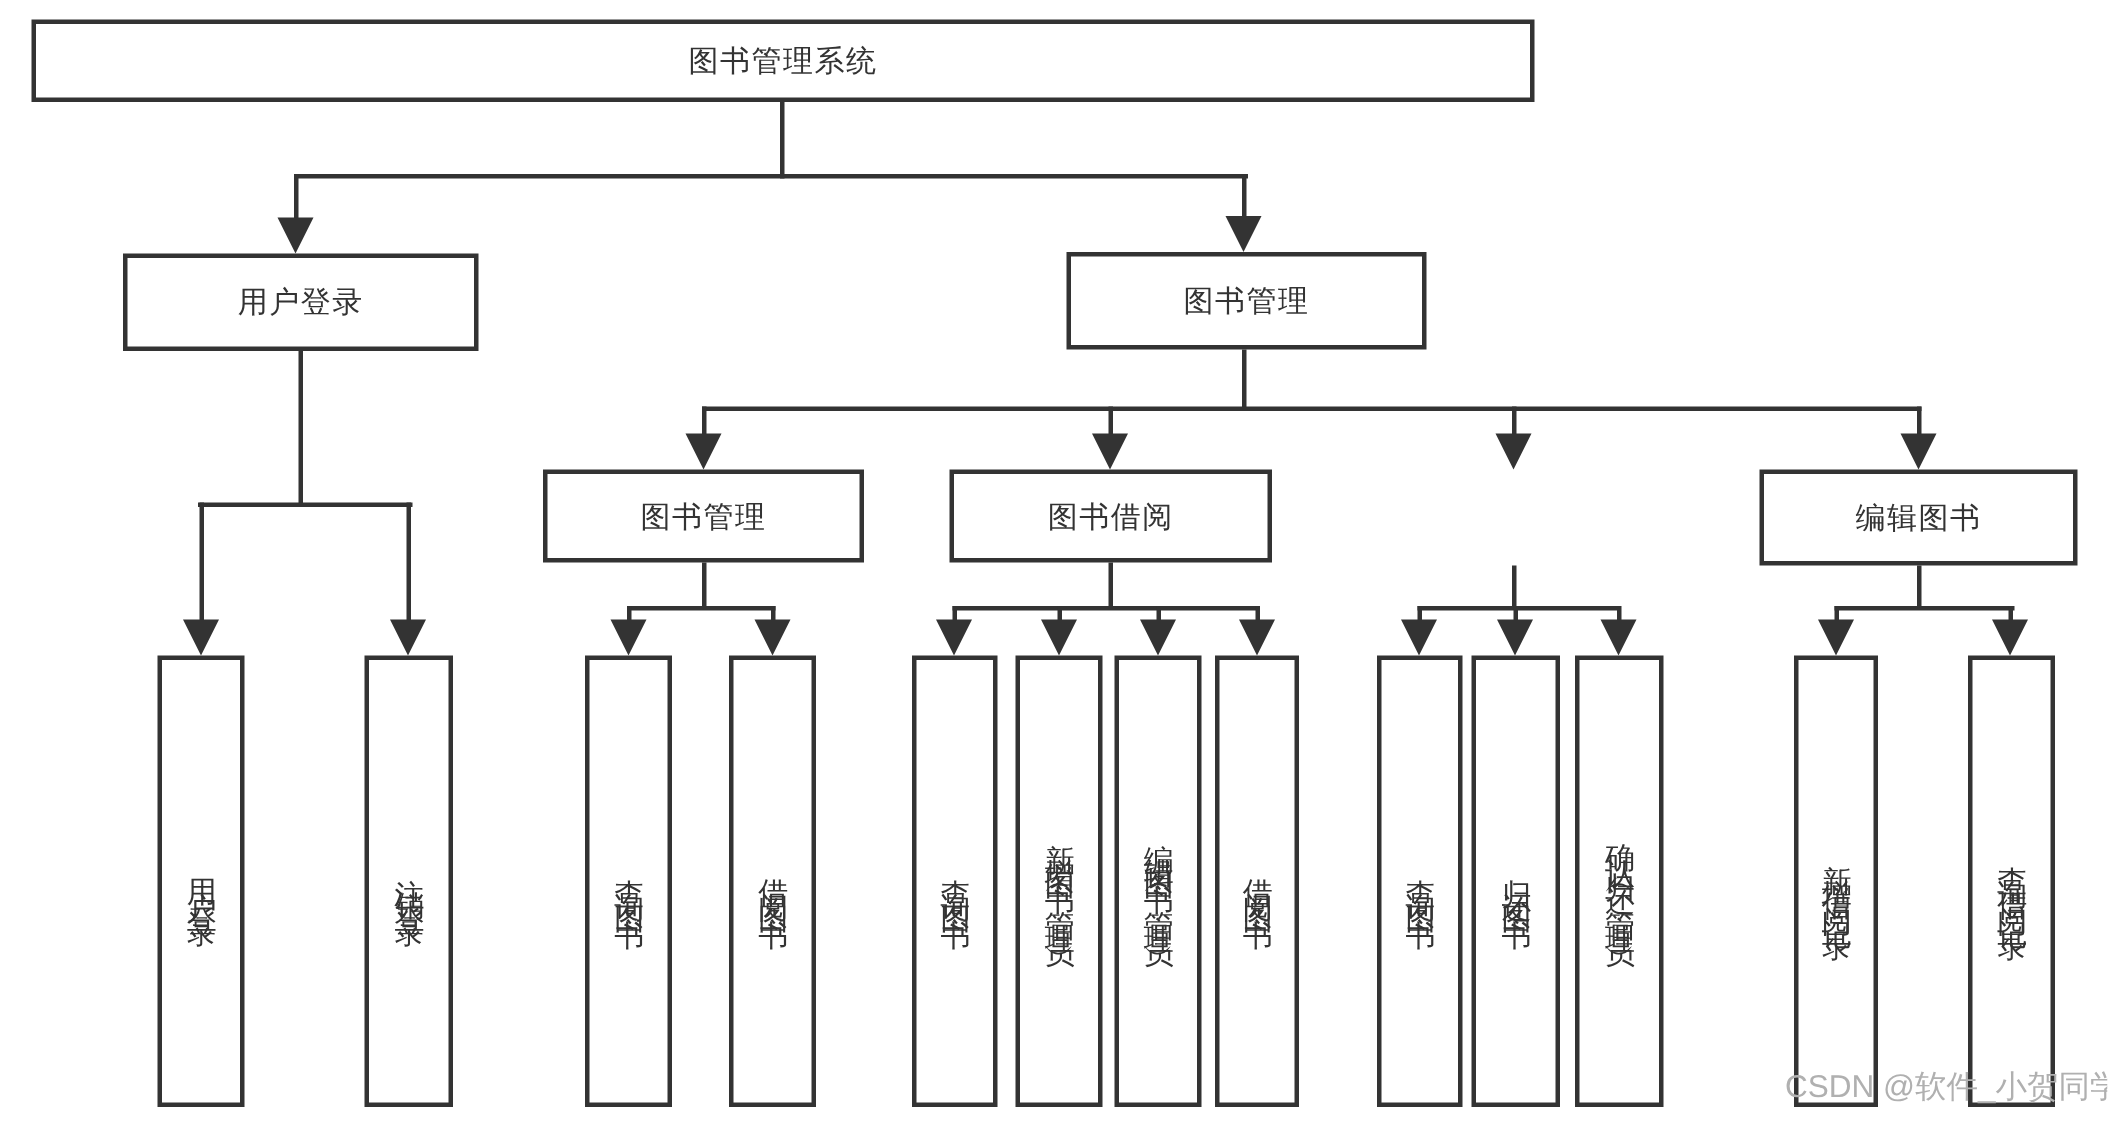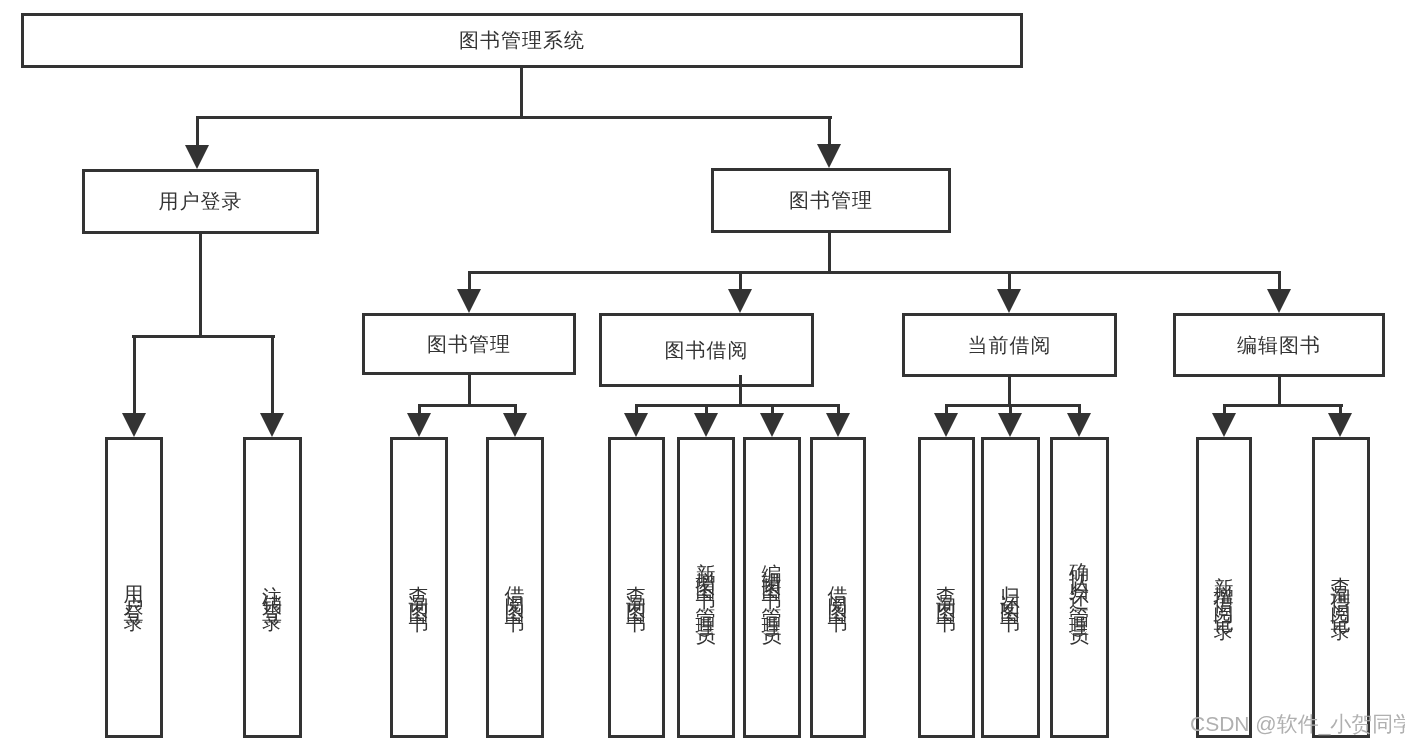--- a/index.html
+++ b/index.html
@@ -44,25 +44,22 @@
   <div class="box h" style="left:82px;top:169px;width:237px;height:65px">
     <span class="lbl">用户登录</span>
   </div>
   <div class="box h" style="left:711px;top:168px;width:240px;height:65px">
     <span class="lbl">图书管理</span>
   </div>
 
   <div class="box h" style="left:362px;top:313px;width:214px;height:62px">
     <span class="lbl">图书管理</span>
   </div>
-  <div class="box h" style="left:599px;top:313px;width:215px;height:74px">
+  <div class="box h" style="left:633px;top:313px;width:215px;height:62px">
     <span class="lbl">图书借阅</span>
-  </div>
-  <div class="box h" style="left:902px;top:313px;width:215px;height:64px">
-    <span class="lbl">当前借阅</span>
   </div>
   <div class="box h" style="left:1173px;top:313px;width:212px;height:64px">
     <span class="lbl">编辑图书</span>
   </div>
 
   <div class="box v" style="left:105px;top:437px;width:58px;height:301px">
     <span class="lbl">用户登录</span>
   </div>
   <div class="box v" style="left:243px;top:437px;width:59px;height:301px">
     <span class="lbl">注销登录</span>

